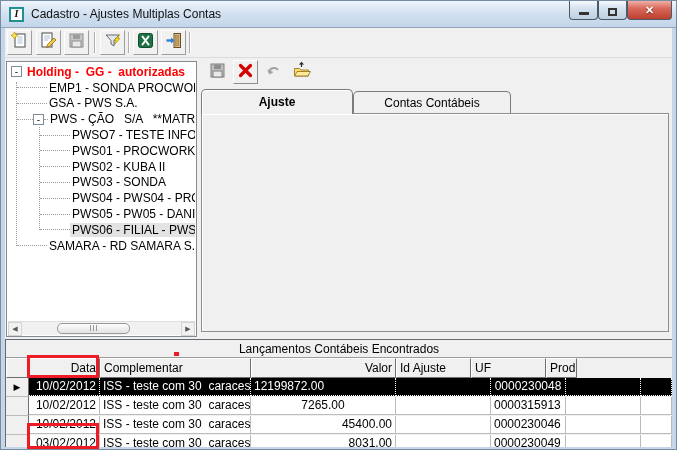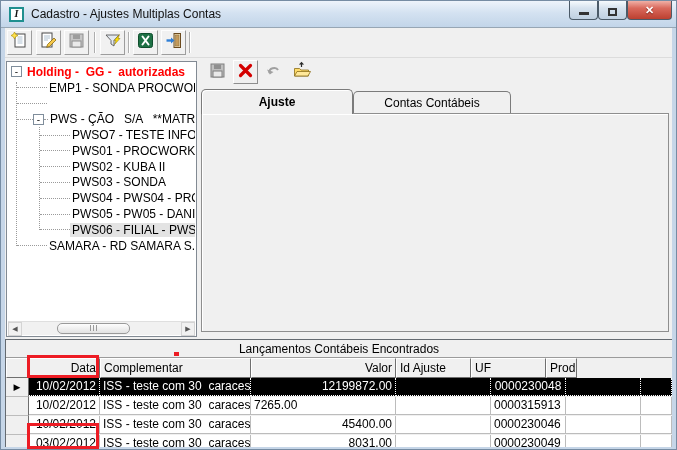--- a/index.html
+++ b/index.html
@@ -213,21 +213,21 @@
       <div class="tb-sep" style="left: 123px;"></div>
       <div class="tb-sep" style="left: 184px;"></div>
     </div>
 
   <div class="tree-panel">
     <div class="spine" style="left:9px; top:20px; height:164px;"></div>
     <div class="spine" style="left:32px; top:65px; height:103px;"></div>
     <div class="tree-items" id="tree-items">
         <div class="tree-row"><span style="width: 4px; flex: 0 0 4px;"></span><span class="expander">-</span><span style="width: 3px; flex: 0 0 3px;"></span><span class="tree-label root">Holding -  GG -  autorizadas</span></div>
         <div class="tree-row"><span class="stub" style="margin-left: 10px; width: 30px;"></span><span class="tree-label">EMP1 - SONDA PROCWORK I</span></div>
-        <div class="tree-row"><span class="stub" style="margin-left: 10px; width: 30px;"></span></div>
+        <div class="tree-row"><span class="stub" style="margin-left: 10px; width: 30px;"></span><span class="tree-label">GSA - PWS S.A.</span></div>
         <div class="tree-row"><span class="stub" style="margin-left: 10px; width: 16px;"></span><span class="expander">-</span><span class="stub" style="margin-left: 0px; width: 4px;"></span><span class="tree-label">PWS - ÇÃO   S/A   **MATRIZ</span></div>
         <div class="tree-row"><span class="stub" style="margin-left: 33px; width: 30px;"></span><span class="tree-label">PWSO7 - TESTE INFORMA</span></div>
         <div class="tree-row"><span class="stub" style="margin-left: 33px; width: 30px;"></span><span class="tree-label">PWS01 - PROCWORK</span></div>
         <div class="tree-row"><span class="stub" style="margin-left: 33px; width: 30px;"></span><span class="tree-label">PWS02 - KUBA II</span></div>
         <div class="tree-row"><span class="stub" style="margin-left: 33px; width: 30px;"></span><span class="tree-label">PWS03 - SONDA</span></div>
         <div class="tree-row"><span class="stub" style="margin-left: 33px; width: 30px;"></span><span class="tree-label">PWS04 - PWS04 - PROCV</span></div>
         <div class="tree-row"><span class="stub" style="margin-left: 33px; width: 30px;"></span><span class="tree-label">PWS05 - PW05 - DANIEL</span></div>
         <div class="tree-row"><span class="stub" style="margin-left: 33px; width: 30px;"></span><span class="tree-label selected">PWS06 - FILIAL - PWS06</span></div>
         <div class="tree-row"><span class="stub" style="margin-left: 10px; width: 30px;"></span><span class="tree-label">SAMARA - RD SAMARA S.A</span></div>
       </div>
@@ -321,31 +321,31 @@
           <div class="g-cell g-head" style="width: 151px; text-align: left;">Complementar</div>
           <div class="g-cell g-head" style="width: 145px; text-align: right;">Valor</div>
           <div class="g-cell g-head" style="width: 75px; text-align: left;">Id Ajuste</div>
           <div class="g-cell g-head" style="width: 75px; text-align: left;">UF</div>
           <div class="g-cell g-head" style="width: 31px; text-align: left;">Produto</div>
         </div>
         <div class="g-row row-selected">
           <div class="g-cell g-sel" style="width: 23px;"><span class="arrow-glyph">▶</span></div>
           <div class="g-cell g-data" style="width: 71px; text-align: right;">10/02/2012</div>
           <div class="g-cell g-data" style="width: 151px; text-align: left;">ISS - teste com 30  caracestes -</div>
-          <div class="g-cell g-data" style="width: 145px; text-align: right;">12199872.00</div>
+          <div class="g-cell g-data" style="width: 145px; ">12199872.00</div>
           <div class="g-cell g-data" style="width: 95px; text-align: left;"></div>
           <div class="g-cell g-data" style="width: 75px; text-align: center;">0000230048</div>
           <div class="g-cell g-data" style="width: 75px; text-align: left;"></div>
           <div class="g-cell g-data" style="width: 31px; text-align: left;"></div>
         </div>
         <div class="g-row">
           <div class="g-cell g-sel" style="width: 23px;"></div>
           <div class="g-cell g-data" style="width: 71px; text-align: right;">10/02/2012</div>
           <div class="g-cell g-data" style="width: 151px; text-align: left;">ISS - teste com 30  caracestes -</div>
-          <div class="g-cell g-data" style="width: 145px; text-align: left;">7265.00</div>
+          <div class="g-cell g-data" style="width: 145px; text-align: center;">7265.00</div>
           <div class="g-cell g-data" style="width: 95px; text-align: left;"></div>
           <div class="g-cell g-data" style="width: 75px; text-align: left;">0000315913</div>
           <div class="g-cell g-data" style="width: 75px; text-align: left;"></div>
           <div class="g-cell g-data" style="width: 31px; text-align: left;"></div>
         </div>
         <div class="g-row">
           <div class="g-cell g-sel" style="width: 23px;"></div>
           <div class="g-cell g-data" style="width: 71px; text-align: right;">10/02/2012</div>
           <div class="g-cell g-data" style="width: 151px; text-align: left;">ISS - teste com 30  caracestes -</div>
           <div class="g-cell g-data" style="width: 145px; text-align: right;">45400.00</div>

